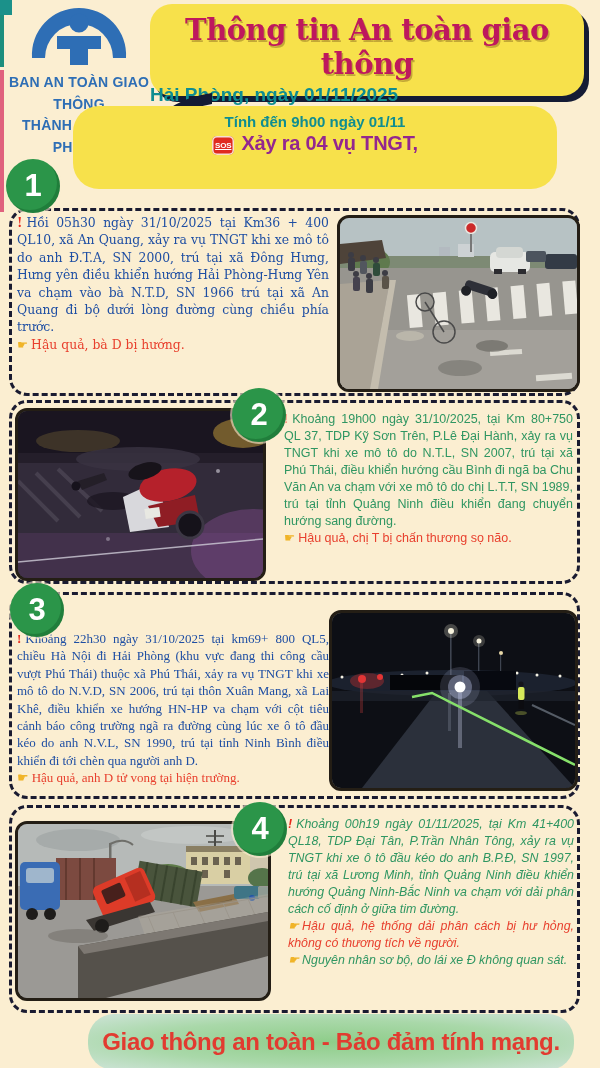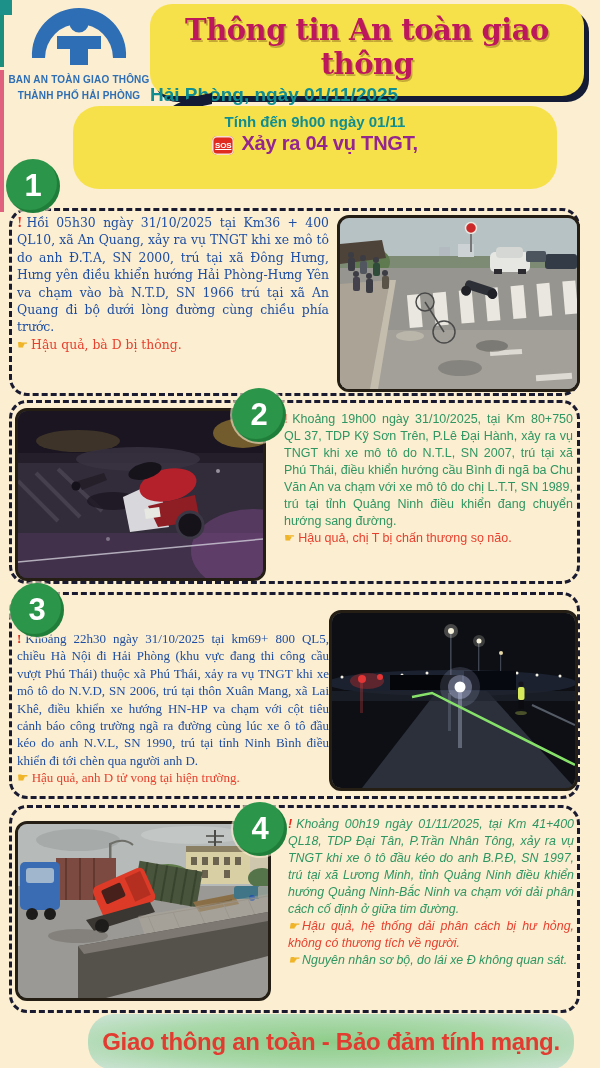--- a/index.html
+++ b/index.html
@@ -7,21 +7,21 @@
        font-family:"Liberation Sans",sans-serif;overflow:hidden;}
   .abs{position:absolute;}
 
   
   .corner-tl{left:0;top:0;width:12px;height:15px;background:#1b918a;background:#1b918a;}
   .edge-green{left:0;top:15px;width:4px;height:52px;background:#1c8e7d;}
   .edge-red{left:0;top:70px;width:4px;height:142px;background:#e0617d;}
 
   
   .logo{left:8px;top:6px;width:142px;text-align:center;}
-  .logo-text{color:#2e6eb5;font-size:10px;font-weight:bold;line-height:1.55;letter-spacing:.2px;}
+  .logo-text{color:#2e6eb5;font-size:14px;font-weight:bold;line-height:1.55;letter-spacing:.2px;}
 
   
   .bubble{left:150px;top:4px;width:434px;height:92px;background:#f7e14b;border-radius:22px;
           box-shadow:5px 6px 0 #141b34;}
   .bubble-title{margin-top:9px;text-align:center;font-family:"DejaVu Serif",serif;font-weight:bold;
           font-size:29px;color:#be185d;text-shadow:1.5px 1.5px 0 rgba(60,20,0,.28);letter-spacing:-.5px;}
   .bubble-sub{text-align:left;font-size:19px;font-weight:bold;color:#0f8d91;margin-top:3px;}
   .tail{left:146px;top:93px;width:66px;height:42px;}
 
   
@@ -105,21 +105,21 @@
 <div id="n3" class="abs num">3</div>
 <div id="n4" class="abs num">4</div>
 
 <div id="s1" class="abs sec"></div>
 <div id="s2" class="abs sec"></div>
 <div id="s3" class="abs sec"></div>
 <div id="s4" class="abs sec"></div>
 
 <div id="t1" class="abs txt">
   <p><span class="excl">!</span><span>Hồi 05h30 ngày 31/10/2025 tại Km36 + 400 QL10, xã An Quang, xảy ra vụ TNGT khi xe mô tô do anh Đ.T.A, SN 2000, trú tại xã Đông Hưng, Hưng yên điều khiển hướng Hải Phòng-Hưng Yên va chạm vào bà N.T.D, SN 1966 trú tại xã An Quang đi bộ dưới lòng đường cùng chiều phía trước.</span></p>
-  <p class="red"><span class="pointer">☛</span><span>Hậu quả, bà D bị thông.</span></p>
+  <p class="red"><span class="pointer">☛</span><span>Hậu quả, bà D bị hướng.</span></p>
 </div>
 
 <div id="p1" class="abs photo">
   <svg width="237" height="171" viewBox="0 0 237 171">
     <rect width="237" height="52" fill="#b7c2c4"></rect>
     <rect y="38" width="237" height="13" fill="#7d8a74"></rect>
     <ellipse cx="30" cy="44" rx="20" ry="15" fill="#5f7a4e"></ellipse>
     <polygon points="0,26 42,22 46,40 0,46" fill="#4e4339"></polygon>
     <rect y="50" width="237" height="121" fill="#97958f"></rect>
     <rect y="112" width="237" height="59" fill="#a3a09a"></rect>

